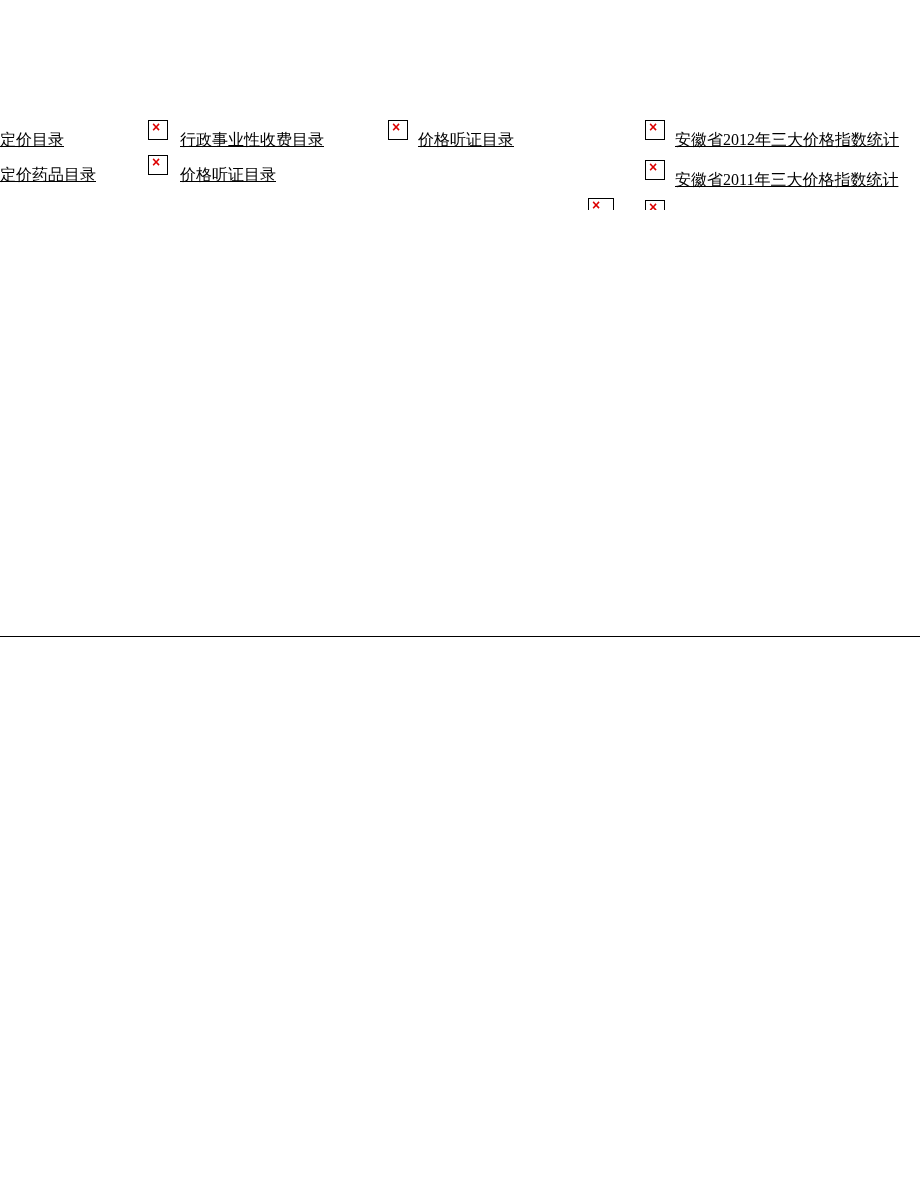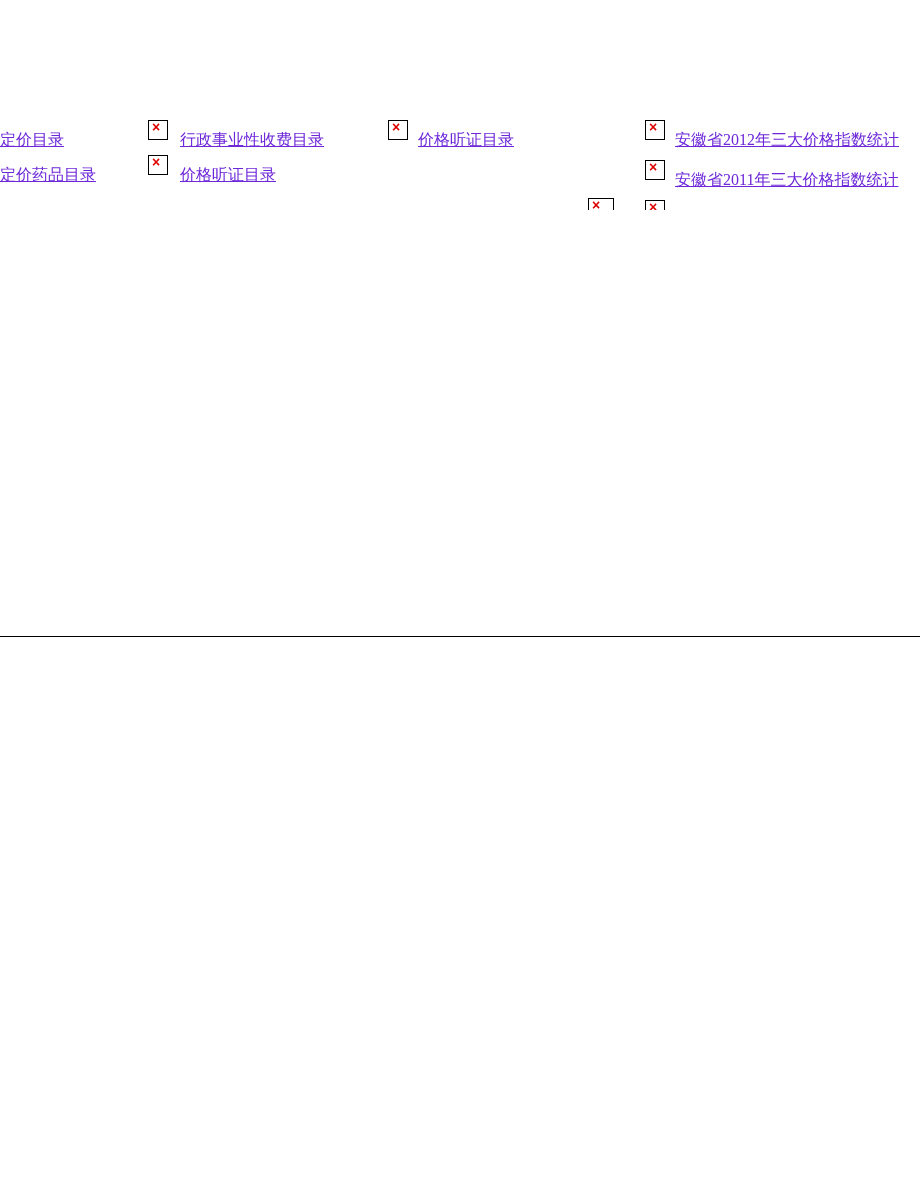--- a/index.html
+++ b/index.html
@@ -6,21 +6,21 @@
   body {
     margin: 0;
     padding: 0;
     font-family: "SimSun", "宋体", serif;
     font-size: 16px;
     background: #fff;
     color: #000;
     width: 920px;
   }
   a {
-    color: #6d28d9;
+    color: #000000;
     text-decoration: underline;
     cursor: pointer;
   }
 
   .broken {
     display: inline-block;
     width: 20px;
     height: 20px;
     border: 1px solid #000;
     background: #fff;

